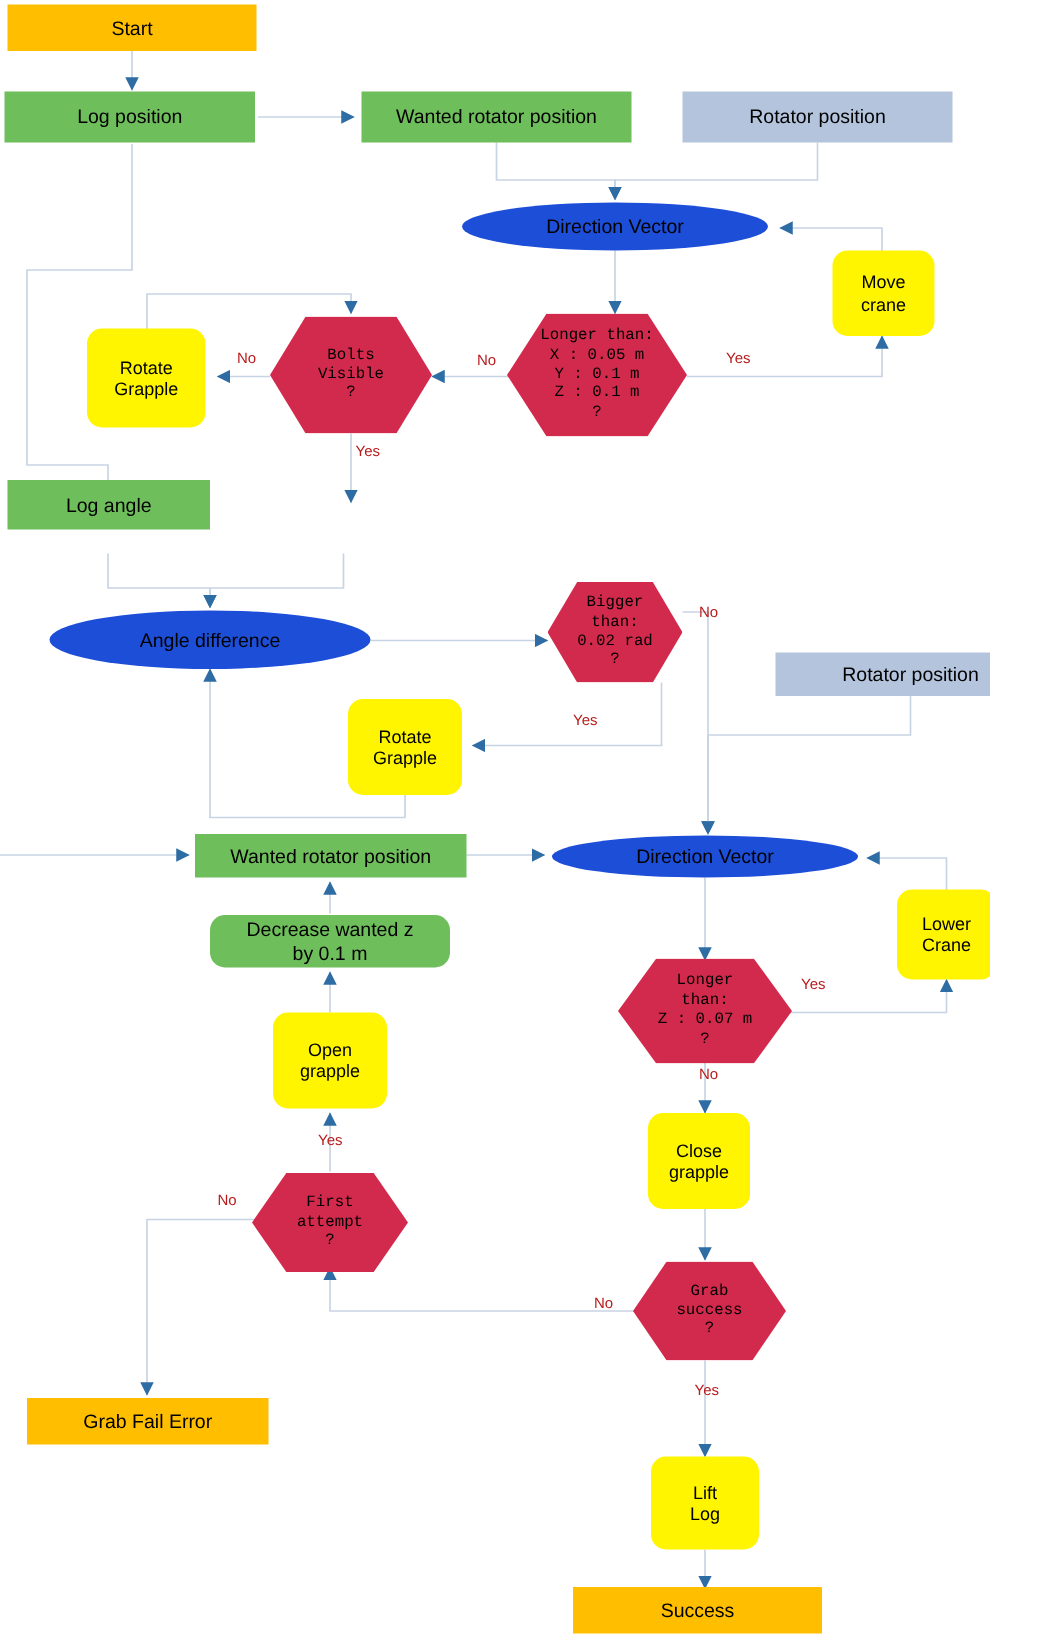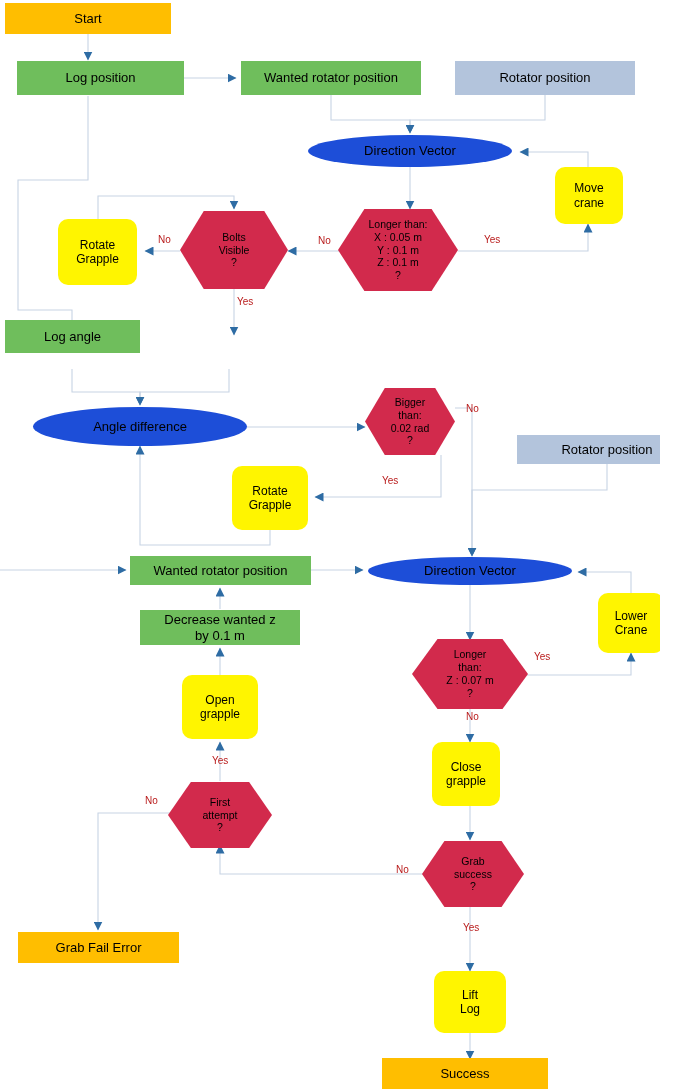--- a/index.html
+++ b/index.html
@@ -58,20 +58,21 @@
   .n-ellipse {           
     background: #1d4ed8;
     border-radius: 50%;
     font-size: 13px;
   }
   .n-decision {          
     background: #D22A4C;
     font-size: 10.5px;
     line-height: 1.22;
     clip-path: polygon(22% 0%, 78% 0%, 100% 50%, 78% 100%, 22% 100%, 0% 50%);
+    font-family: Liberation Mono, monospace;
   }
   .edge-label {
     position: absolute;
     font-size: 10px;
     color: #b91c1c;
     z-index: 3;
     white-space: nowrap;
   }
 </style>
 </head>
@@ -150,21 +151,21 @@
       <path d="M220,675 L220,648"></path>
 
       <path d="M220,609 L220,588"></path>
 
       <path d="M178,813 L98,813 L98,930"></path>
     </g>
   </svg>
 
   <div class="node n-terminal" style="left:5px;  top:3px;   width:166px; height:31px;">Start</div>
 
-  <div class="node n-process" style="left:17px;  top:61px;  width:167px; height:34px;">Log position</div>
+  <div class="node n-process" style="left:3px;  top:61px;  width:167px; height:34px;">Log position</div>
 
   <div class="node n-process" style="left:241px;top:61px;  width:180px; height:34px;">Wanted rotator position</div>
 
   <div class="node n-data" style="left:455px;  top:61px;  width:180px; height:34px;">Rotator position</div>
 
   <div class="node n-ellipse" style="left:308px;top:135px; width:204px; height:32px;">Direction Vector</div>
 
   <div class="node n-action" style="left:555px; top:167px; width:68px;  height:57px;">Move
 crane</div>
 
@@ -196,21 +197,21 @@
 
   <div class="node n-data" style="left:517px; top:435px; width:180px; height:29px;">Rotator position</div>
 
   <div class="node n-process" style="left:130px;top:556px; width:181px; height:29px;">Wanted rotator position</div>
 
   <div class="node n-ellipse" style="left:368px;top:557px; width:204px; height:28px;">Direction Vector</div>
 
   <div class="node n-action" style="left:598px;top:593px; width:66px;  height:60px;">Lower
 Crane</div>
 
-  <div class="node n-process" style="left:140px;top:610px; width:160px; height:35px;">Decrease wanted z
+  <div class="node n-process" style="left:140px;top:610px; width:160px; height:35px;border-radius:10px;">Decrease wanted z
 by 0.1 m</div>
 
   <div class="node n-decision" style="left:412px;top:639px; width:116px; height:70px;">Longer
 than:
 Z : 0.07 m
 ?</div>
 
   <div class="node n-action" style="left:182px;top:675px; width:76px;  height:64px;">Open
 grapple</div>
 

